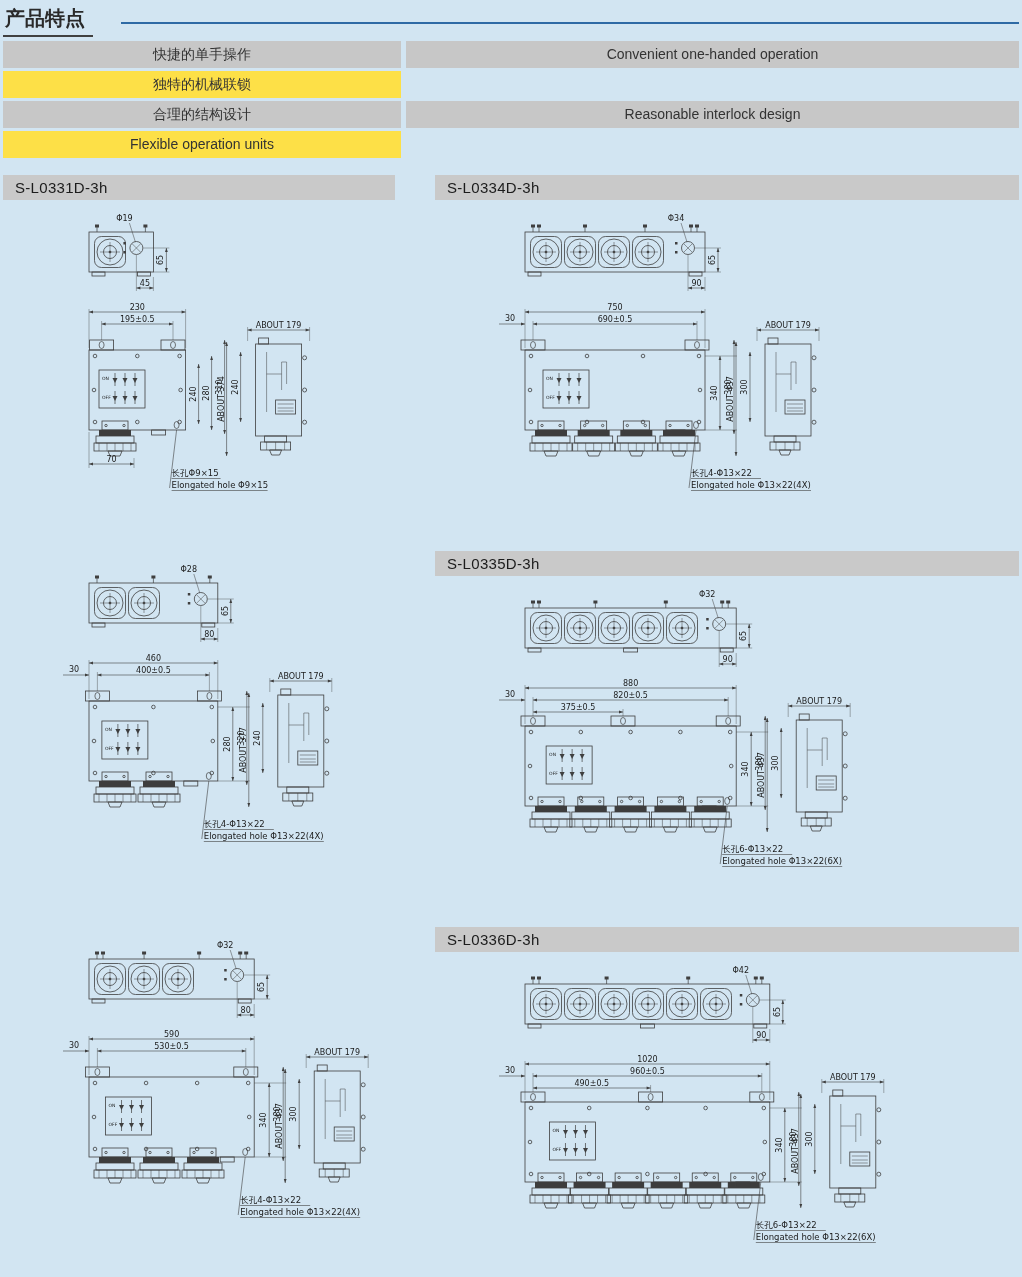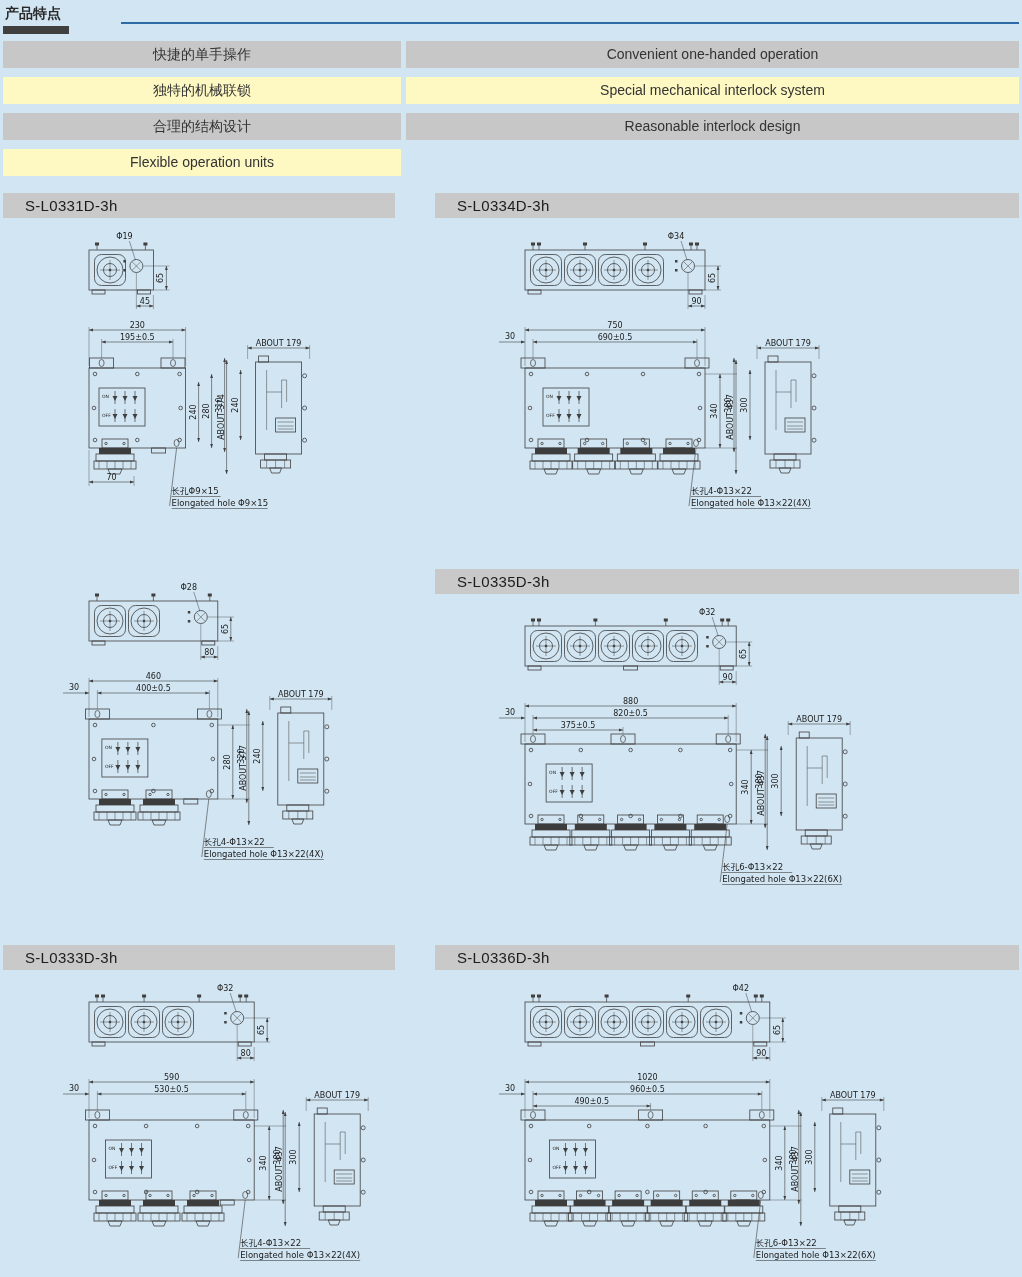--- a/index.html
+++ b/index.html
@@ -4,58 +4,57 @@
 <style>
   html,body{margin:0;padding:0;}
   body{
     width:1022px;height:1277px;overflow:hidden;
     background:#d2e5f2;
     font-family:"Liberation Sans","DejaVu Sans",sans-serif;
     -webkit-font-smoothing:antialiased;
   }
   header{position:relative;margin:3px 3px 0 3px;height:26px;}
   .htitle{
-    display:inline-block;font-size:14px;font-weight:bold;color:#2a2a2a;
-    padding:2px 8px 3px 2px;border-bottom:8px solid #404040;
+    display:inline-block;font-size:20px;font-weight:bold;color:#2a2a2a;
+    padding:2px 8px 3px 2px;border-bottom:2px solid #404040;
   }
   .hline{position:absolute;left:118px;right:0;top:19px;border-top:2px solid #2e6aa5;}
   .features{margin:12px 3px 0 3px;}
-  .frow{display:grid;grid-template-columns:398px 1fr;column-gap:5px;margin-bottom:9px;}
+  .frow{display:grid;grid-template-columns:398px 1fr;column-gap:5px;margin-bottom:3px;}
   .fcell{height:27px;line-height:27px;text-align:center;font-size:14px;color:#333;}
   .frow.dark .fcell{background:#c7c7c7;}
-  .frow.light .fcell{background:#fef9c3;}
+  .frow.light .fcell{background:#fde047;}
   .products{
     display:grid;grid-template-columns:392px 1fr;column-gap:40px;row-gap:44px;
     margin:17px 3px 0 3px;
   }
   .product{min-width:0;}
   .ptitle{
     height:25px;line-height:25px;background:#c9c9c9;
-    padding-left:22px;font-size:15px;color:#1c1c1c;letter-spacing:0.3px;
+    padding-left:12px;font-size:15px;color:#1c1c1c;letter-spacing:0.3px;
   }
   .drawing{margin-top:2px;}
   .drawing svg{display:block;}
   text{font-family:"DejaVu Sans","Liberation Sans",sans-serif;}
 </style>
 </head>
 <body>
 
 <header>
   <span class="htitle">产品特点</span>
   <span class="hline"></span>
 </header>
 
 <div class="features">
   <div class="frow dark">
     <div class="fcell cn">快捷的单手操作</div>
     <div class="fcell en">Convenient one-handed operation</div>
   </div>
   <div class="frow light">
     <div class="fcell cn">独特的机械联锁</div>
-    <div class="fcell en">Special mechanical interlock system</div>
   </div>
   <div class="frow dark">
     <div class="fcell cn">合理的结构设计</div>
     <div class="fcell en">Reasonable interlock design</div>
   </div>
   <div class="frow light">
     <div class="fcell en">Flexible operation units</div>
   </div>
 </div>
 
@@ -856,23 +855,20 @@
             <text x="329.2" y="197" font-size="8" fill="#1b1b1b" text-anchor="middle" transform="rotate(-90 329.2 197)">ABOUT 437</text>
             <line x1="346.2" y1="150" x2="346.2" y2="220" stroke="#3f3f3f" stroke-width="0.6"></line>
             <polygon points="346.2,150 344.8,154 347.59999999999997,154" fill="#3f3f3f"></polygon>
             <polygon points="346.2,220 344.8,216 347.59999999999997,216" fill="#3f3f3f"></polygon>
             <text x="343.2" y="185" font-size="8" fill="#1b1b1b" text-anchor="middle" transform="rotate(-90 343.2 185)">300</text>
           </g>
         </svg>
       </div>
   </section>
   <section class="product col-left">
-    <div class="ptitle">
-      <span>S-L0333D-3h</span>
-    </div>
     <div class="drawing">
         <svg width="392" height="305" viewBox="0 0 392 305">
           <g>
             <rect x="86" y="30" width="165.20000000000002" height="40" fill="none" stroke="#3f3f3f" stroke-width="0.8"></rect>
             <line x1="94" y1="25" x2="94" y2="30" stroke="#3f3f3f" stroke-width="0.7"></line>
             <rect x="92" y="22.5" width="4" height="3" fill="#3f3f3f"></rect>
             <line x1="100" y1="25" x2="100" y2="30" stroke="#3f3f3f" stroke-width="0.7"></line>
             <rect x="98" y="22.5" width="4" height="3" fill="#3f3f3f"></rect>
             <line x1="141.06666666666666" y1="25" x2="141.06666666666666" y2="30" stroke="#3f3f3f" stroke-width="0.7"></line>
             <rect x="139.06666666666666" y="22.5" width="4" height="3" fill="#3f3f3f"></rect>

